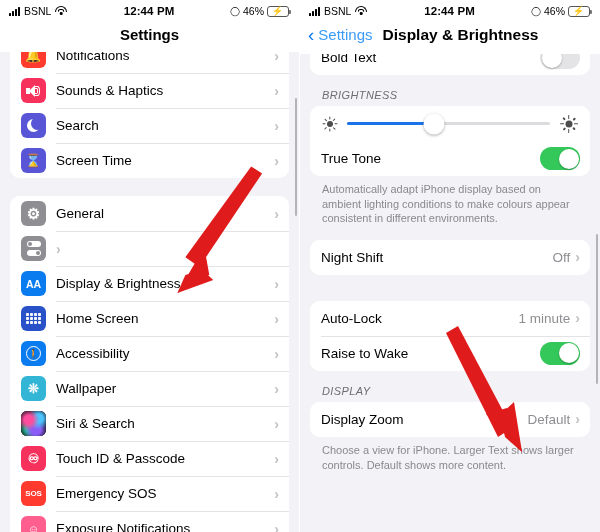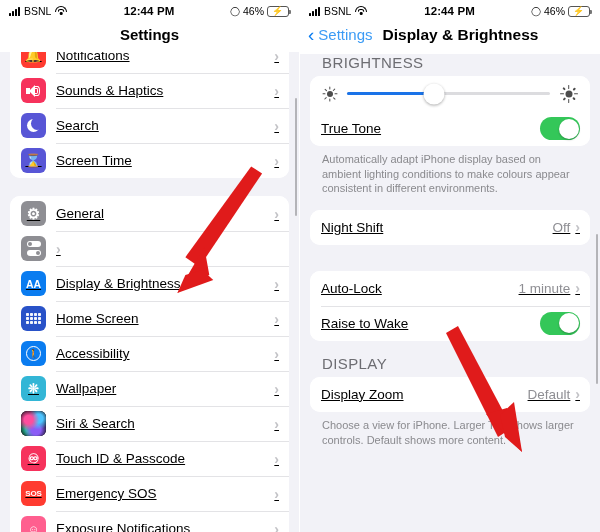--- a/index.html
+++ b/index.html
@@ -50,40 +50,40 @@
     padding: 3px 8px 10px; position: relative; z-index: 4;
   }
   .back-chevron { color: #0a7cf0; font-size: 19px; line-height: 1; font-weight: 300; }
   .back-label { color: #3b9bf5; font-size: 15px; }
   .nav-title { color: #000; font-size: 15.5px; font-weight: bold; margin-left: 6px; }
 
   
   .body { position: relative; height: calc(532px - 22px); background: #f2f2f7; }
   .content { position: absolute; left: 0; right: 0; top: 0; padding: 0 0 0 0; }
 
-  .card { background: #fff; border-radius: 10px; margin: 0 10px; overflow: hidden; text-decoration: underline; }
+  .card { background: #fff; border-radius: 10px; margin: 0 10px; overflow: hidden; }
   .row {
     display: flex; align-items: center; min-height: 35px; padding: 0 10px 0 11px;
     position: relative; background: #fff;
   }
   .row + .row:before {
     content: ''; position: absolute; left: 46px; right: 0; top: 0; height: 1px; background: #e3e3e6;
   }
   .row.noicon + .row.noicon:before { left: 11px; }
   .icon {
     width: 25px; height: 25px; border-radius: 6px; flex: none; margin-right: 10px;
     display: flex; align-items: center; justify-content: center; color: #fff;
     font-size: 12px; font-weight: bold; overflow: hidden; position: relative;
   }
   .label { font-size: 13.5px; color: #000; flex: 1; }
   .value { font-size: 13.5px; color: #8e8e93; margin-right: 5px; }
   .chev { color: #c2c2c6; font-size: 14px; font-weight: 600; line-height: 1; }
   .group-header {
-    font-size: 15px; color: #6d6d72; letter-spacing: .4px;
-    padding: 14px 0 5px 22px; text-transform: uppercase;
+    font-size: 11px; color: #6d6d72; letter-spacing: .4px;
+    padding: 14px 0 5px 22px; text-transform: uppercase; font-style: italic;
   }
   .group-footer {
     font-size: 11px; color: #8a8a8e; line-height: 1.33; padding: 6px 18px 0 22px;
   }
 
   
   .toggle { width: 40px; height: 23px; border-radius: 12px; position: relative; flex: none; }
   .toggle .knob {
     position: absolute; top: 1.5px; width: 20px; height: 20px; border-radius: 50%;
     background: #fff; box-shadow: 0 1px 2px rgba(0,0,0,.28);
@@ -347,20 +347,28 @@
 
     <div class="navbar-row">
       <span class="back-chevron">‹</span>
       <span class="back-label">Settings</span>
       <span class="nav-title">Display &amp; Brightness</span>
     </div>
 
     <div class="body">
       <div class="content" style="top:-14px">
 
+        <div class="card">
+          <div class="row noicon">
+            <span class="label">Bold Text</span>
+            <span class="toggle off">
+                <span class="knob"></span>
+              </span>
+          </div>
+        </div>
 
         <div class="group-header">BRIGHTNESS</div>
         <div class="card">
           <div class="slider-row">
             <span class="sun sm">
               <span class="core"></span>
               <i style="width:1.4px;height:3px;transform:translate(-50%,-50%) translateY(-6px)"></i>
               <i style="width:1.4px;height:3px;transform:translate(-50%,-50%) translateY(6px)"></i>
               <i style="width:3px;height:1.4px;transform:translate(-50%,-50%) translateX(-6px)"></i>
               <i style="width:3px;height:1.4px;transform:translate(-50%,-50%) translateX(6px)"></i>

